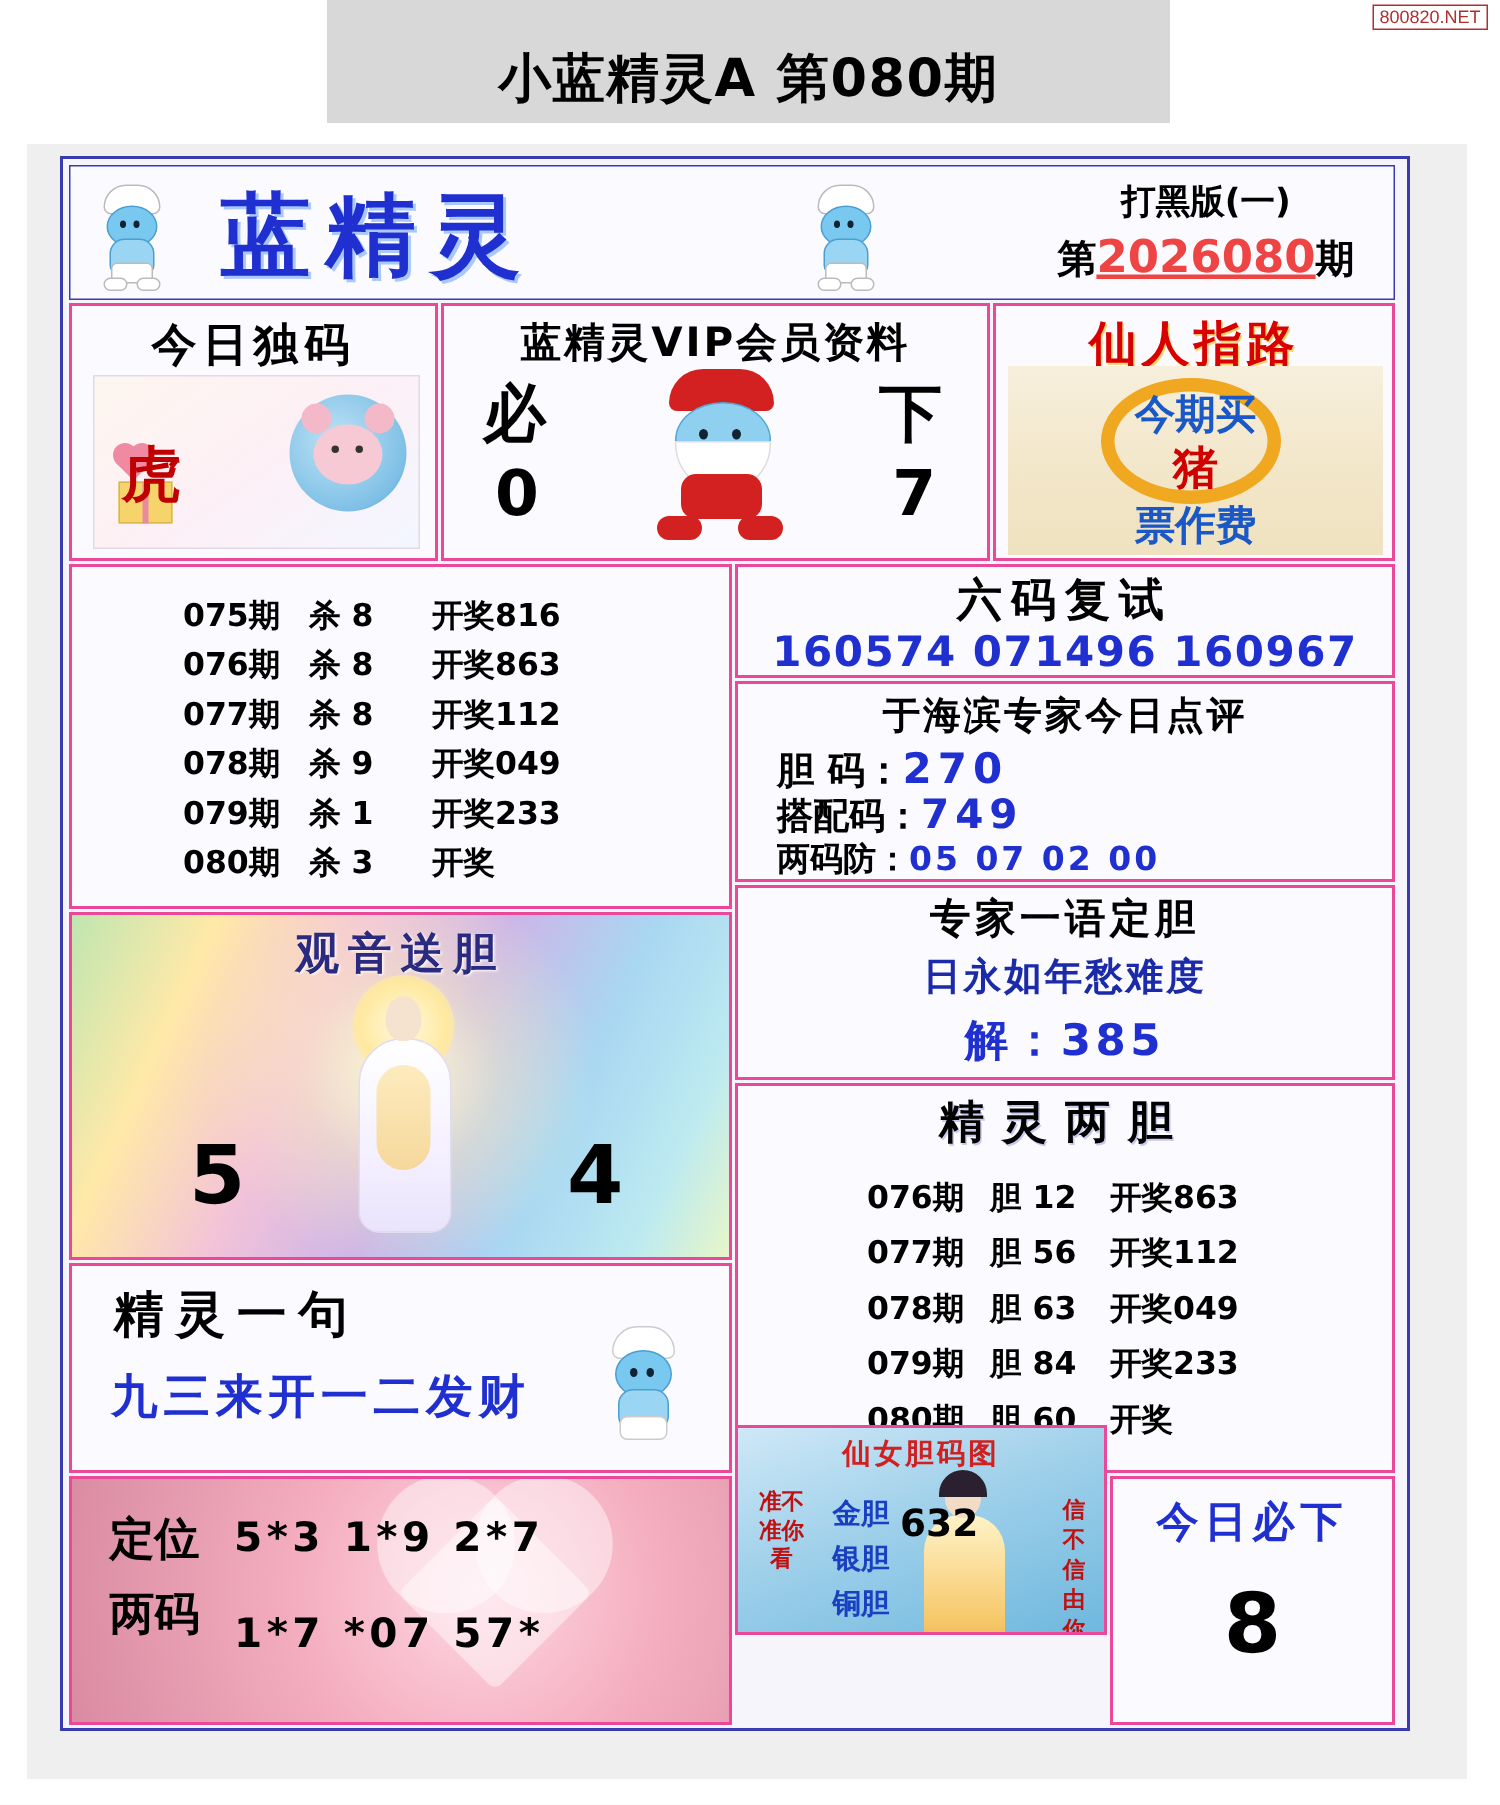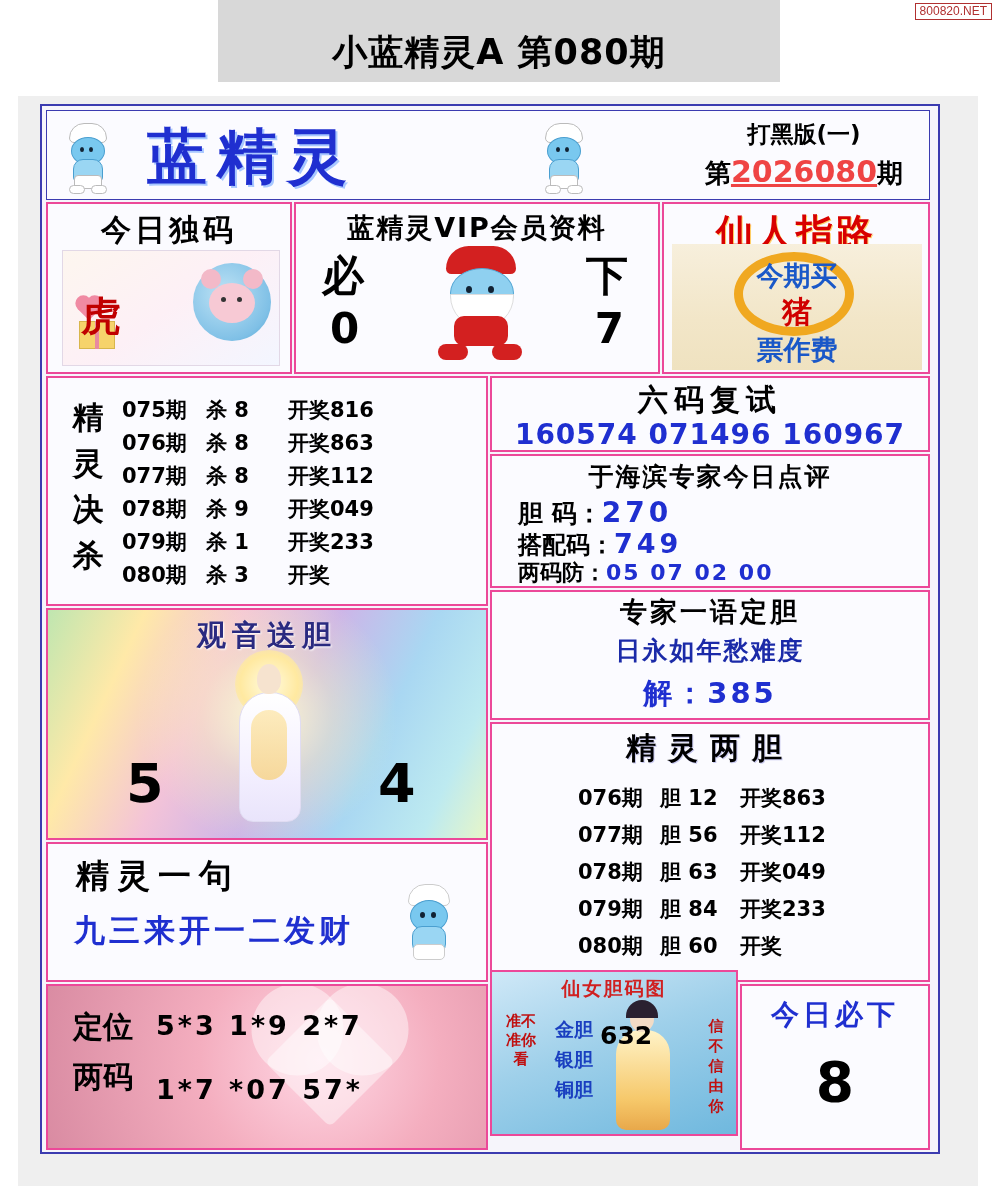--- a/index.html
+++ b/index.html
@@ -111,21 +111,21 @@
   .bigsmurf .hat{position:absolute;left:30px;top:0;width:70px;height:28px;background:#d32020;border-radius:34px 34px 8px 8px;}
   .bigsmurf .head{position:absolute;left:34px;top:22px;width:62px;height:48px;background:#8fd0f0;border-radius:50%;border:1px solid #54a6d4;}
   .bigsmurf .beard{position:absolute;left:34px;top:48px;width:62px;height:32px;background:#fff;border-radius:0 0 32px 32px;border:1px solid #ddd;}
   .bigsmurf .eye{position:absolute;top:40px;width:6px;height:7px;background:#123;border-radius:50%;}
   .bigsmurf .eye.l{left:50px;} .bigsmurf .eye.r{left:72px;}
   .bigsmurf .body{position:absolute;left:38px;top:70px;width:54px;height:30px;background:#d32020;border-radius:10px;}
   .bigsmurf .shoe{position:absolute;top:98px;width:30px;height:16px;background:#d32020;border-radius:12px;}
   .bigsmurf .shoe.l{left:22px;} .bigsmurf .shoe.r{left:76px;}
   .b3-title{
     position:absolute;left:0;top:4px;width:100%;text-align:center;
-    font-family:"DejaVu Sans", sans-serif;font-size:37px;font-weight:bold;color:#d80000;letter-spacing:3px;
+    font-family:"DejaVu Sans", sans-serif;font-size:32px;font-weight:bold;color:#d80000;letter-spacing:3px;
     text-shadow:1px 1px 0 #ffd46a;
   }
   .b3-img{
     position:absolute;left:8px;top:40px;width:250px;height:126px;
     background:linear-gradient(180deg,#f7efdc 0%,#f2e6c8 60%,#efe2c0 100%);
   }
   .b3-ring{
     position:absolute;left:62px;top:8px;width:120px;height:84px;border-radius:50%;
     border:9px solid #f0a820;box-sizing:border-box;
   }
@@ -244,21 +244,21 @@
   }
   .c1-heart:before,.c1-heart:after{content:"";position:absolute;width:92px;height:92px;background:rgba(255,255,255,0.45);border-radius:50%;}
   .c1-heart:before{left:-46px;top:0;} .c1-heart:after{left:0;top:-46px;}
   .c1-title{
     position:absolute;left:20px;top:16px;width:70px;
     font-family:"DejaVu Sans", sans-serif;font-size:30px;font-weight:bold;color:#000;
     line-height:50px;text-align:center;
   }
   .c1-l1{position:absolute;left:108px;top:24px;font-family:"DejaVu Sans", sans-serif;font-size:27px;font-weight:bold;color:#000;letter-spacing:3px;}
   .c1-l2{position:absolute;left:108px;top:88px;font-family:"DejaVu Sans", sans-serif;font-size:27px;font-weight:bold;color:#000;letter-spacing:3px;}
-  .c2{left:448px;top:864px;width:248px;height:166px;overflow:hidden;}
+  .c2{left:448px;top:844px;width:248px;height:140px;overflow:hidden;}
   .c2-bg{position:absolute;left:0;top:0;width:100%;height:100%;background:linear-gradient(160deg,#cfe8f7 0%,#9fd0ea 45%,#6fb8de 100%);}
   .c2-title{
     position:absolute;left:0;top:4px;width:100%;text-align:center;
     font-family:"DejaVu Sans", sans-serif;font-size:19px;font-weight:bold;color:#d02020;letter-spacing:2px;
   }
   .c2-lady{position:absolute;left:118px;top:34px;width:66px;height:126px;}
   .c2-lady .head{position:absolute;left:20px;top:0;width:24px;height:26px;background:#f3dcc6;border-radius:50%;}
   .c2-lady .hair{position:absolute;left:16px;top:-6px;width:32px;height:18px;background:#2a2030;border-radius:16px 16px 0 0;}
   .c2-lady .robe{position:absolute;left:6px;top:24px;width:54px;height:100px;background:linear-gradient(180deg,#fff3c8 0%,#f6c86a 70%,#e8a84a 100%);border-radius:24px 24px 10px 10px;}
   .c2-left{
@@ -372,21 +372,20 @@
       <div class="b3-title">仙人指路</div>
       <div class="b3-img">
         <div class="b3-ring"></div>
         <div class="b3-l1">今期买</div>
         <div class="b3-l2">猪</div>
         <div class="b3-l3">票作费</div>
       </div>
     </div>
 
     <div class="box b4">
-      <div class="b4-side">精灵决杀</div>
       <div class="b4-rows">
         <div class="b4-row">
           <span class="q">075期</span><span class="k">杀 8</span><span>开奖816</span>
         </div>
         <div class="b4-row">
           <span class="q">076期</span><span class="k">杀 8</span><span>开奖863</span>
         </div>
         <div class="b4-row">
           <span class="q">077期</span><span class="k">杀 8</span><span>开奖112</span>
         </div>

